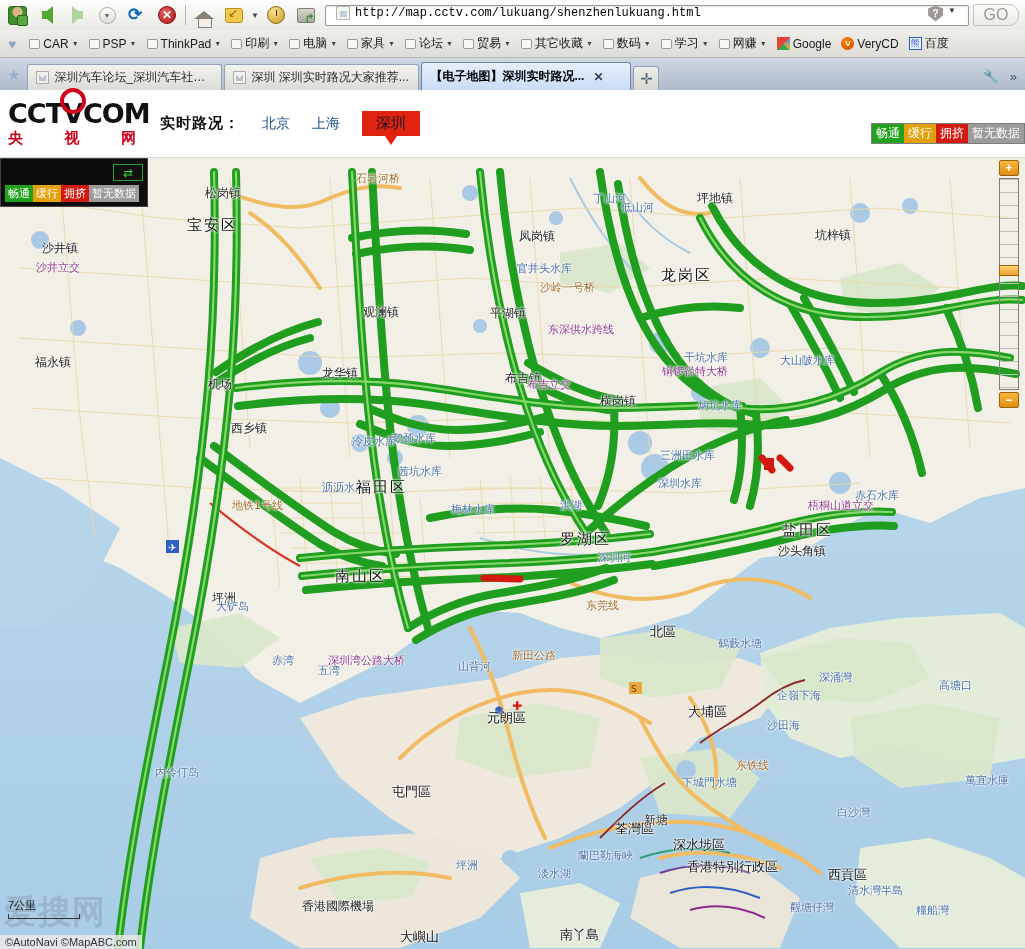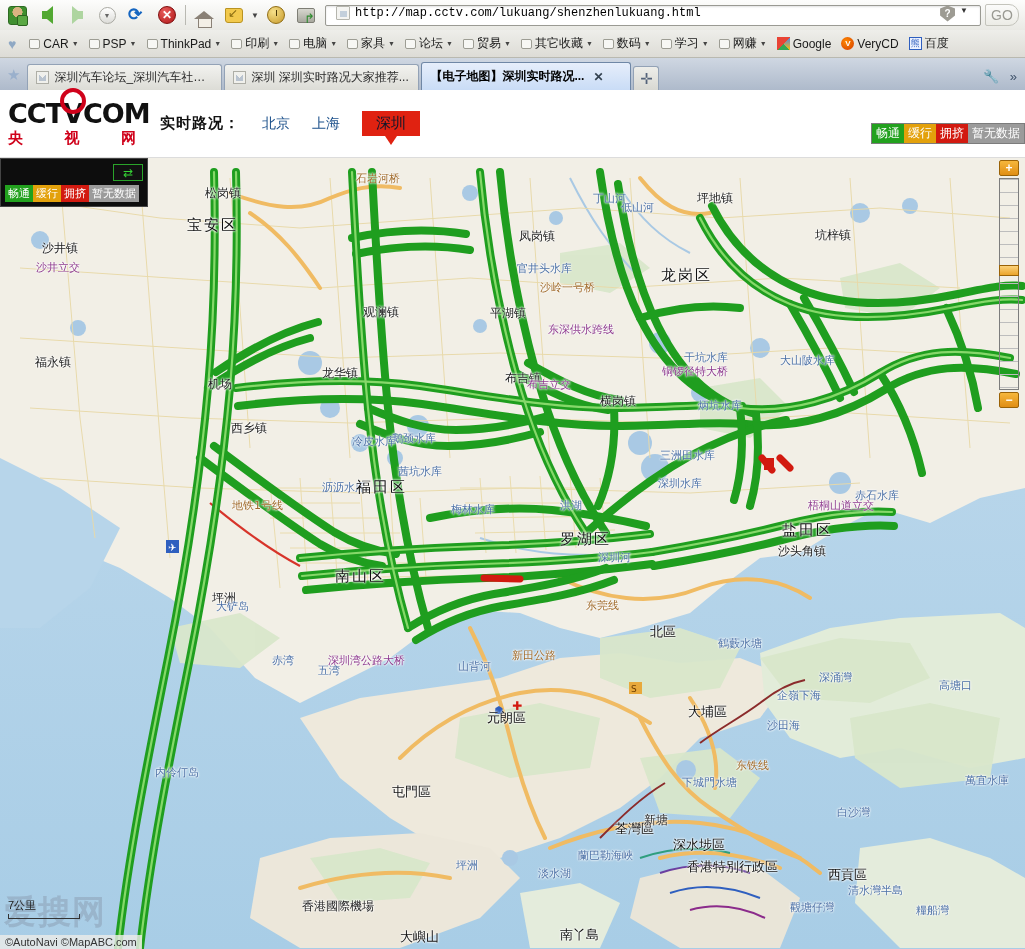--- a/index.html
+++ b/index.html
@@ -131,23 +131,23 @@
   }
   .url-shield {
     width: 15px; height: 16px; flex: 0 0 auto;
     background: #9d9b93;
     clip-path: polygon(50% 0, 100% 18%, 100% 62%, 50% 100%, 0 62%, 0 18%);
     color: #fff; font-size: 10px; font-weight: bold;
     display: flex; align-items: center; justify-content: center; margin-right: 3px;
   }
   .url-caret { font-size: 8px; color: #333; padding: 0 2px; }
   .go-btn {
-    flex: 0 0 auto; width: 34px; height: 22px; margin-right: 4px;
+    flex: 0 0 auto; width: 46px; height: 22px; margin-right: 4px;
     display: flex; align-items: center; justify-content: center;
-    font-size: 14px; color: #9a9a93; font-family: "Liberation Sans", sans-serif;
+    font-size: 16px; color: #9a9a93; font-family: "Liberation Sans", sans-serif;
     background: linear-gradient(#fbfbfa,#ececE6);
     border: 1px solid #c4c4bc;
     border-radius: 2px 10px 10px 2px;
   }
 
   
   .bm-bar {
     height: 28px; width: 1025px;
     display: flex; align-items: center;
     background: linear-gradient(#eeeeea, #dddcd6);

